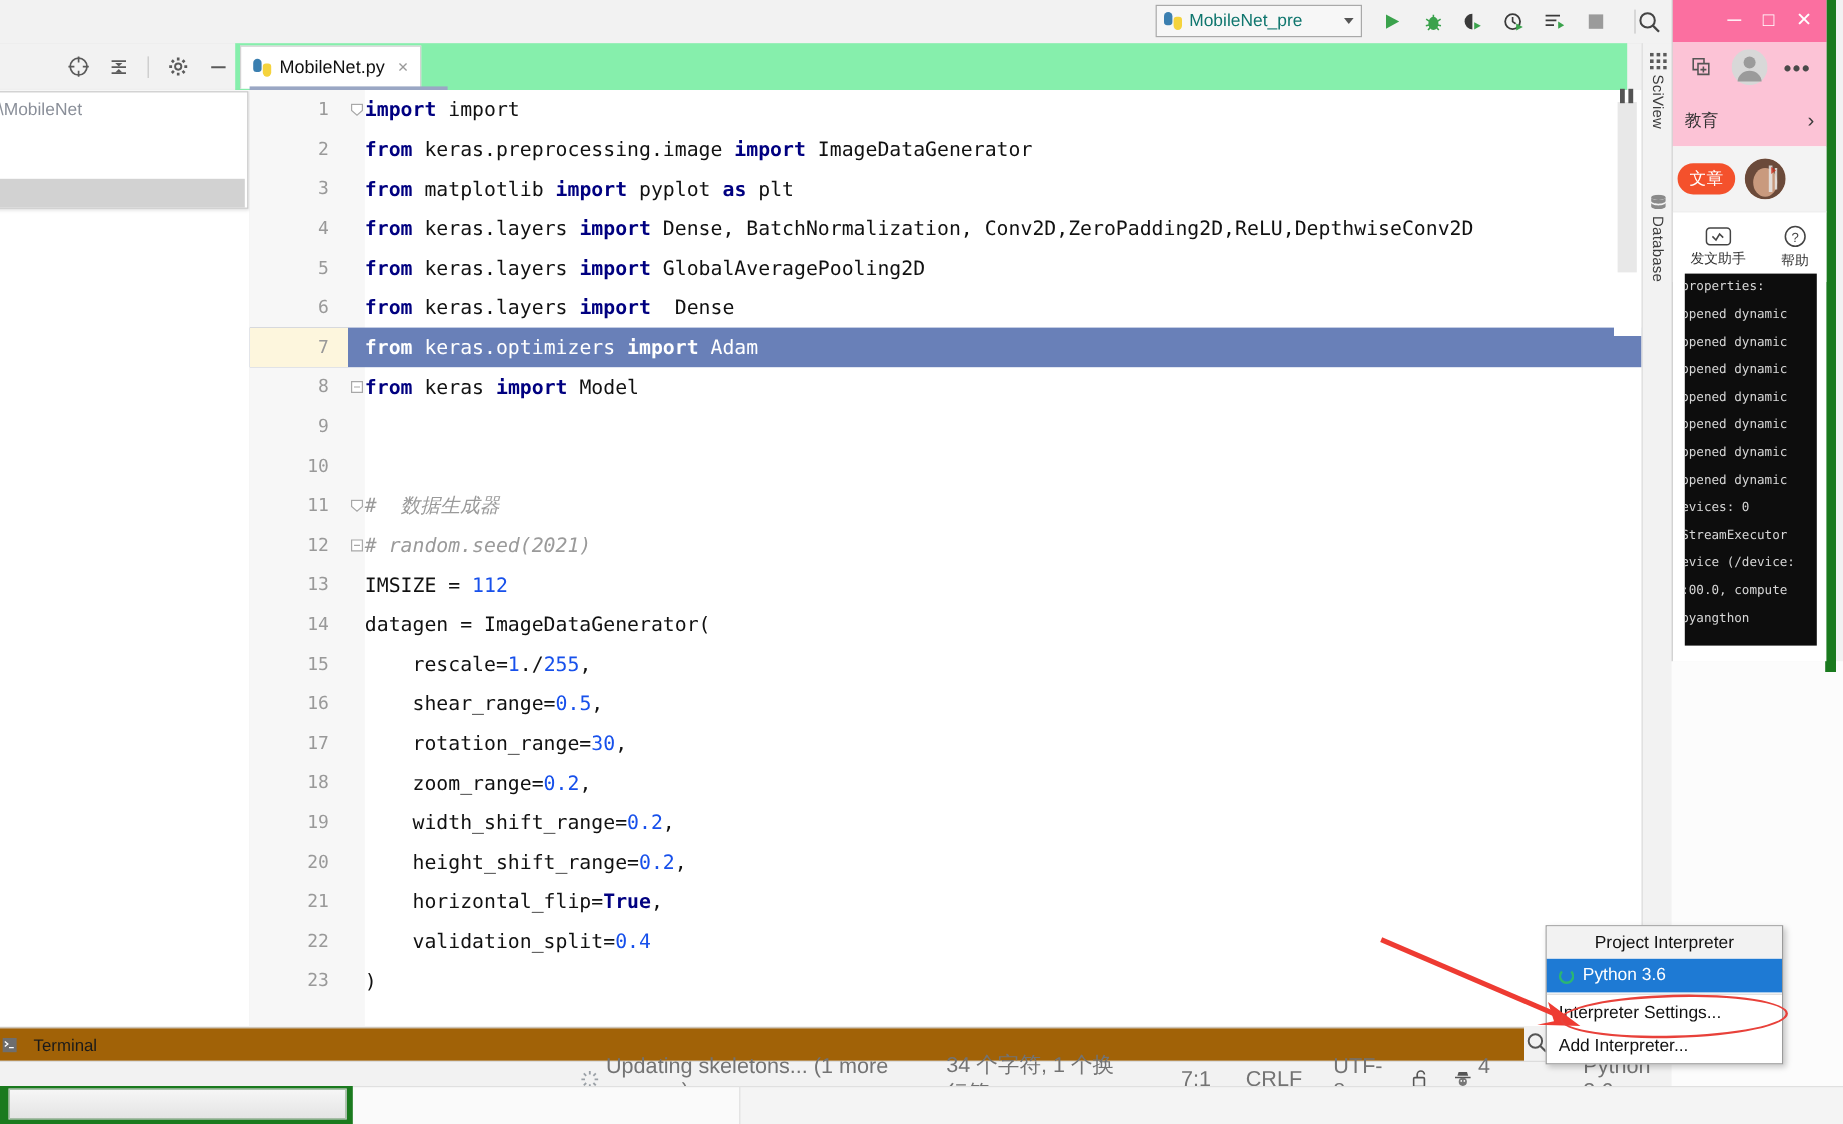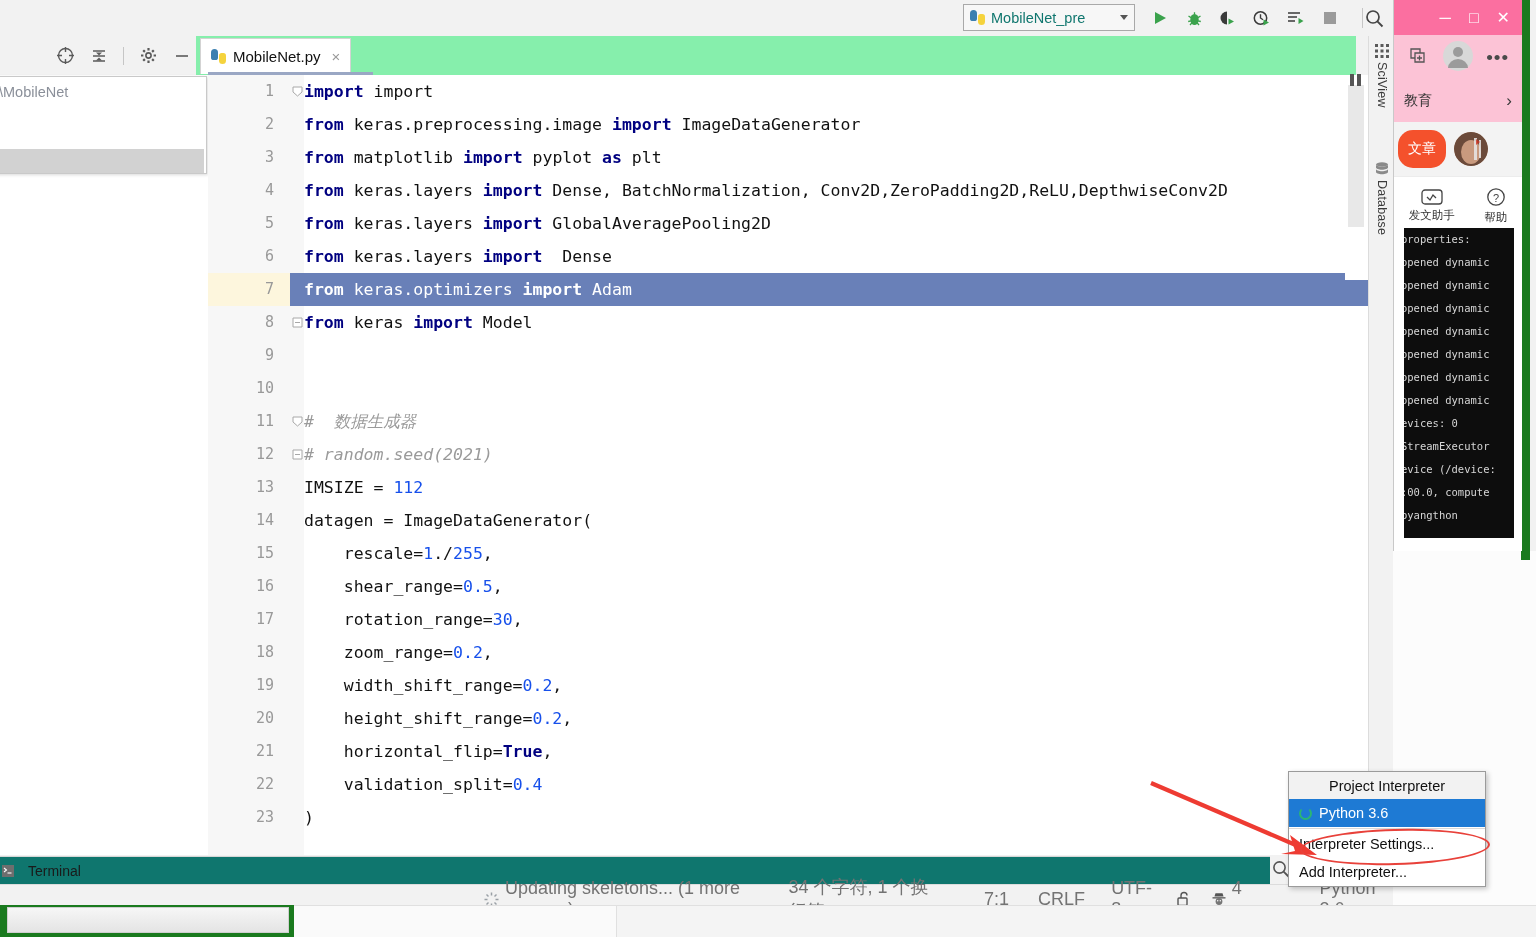--- a/index.html
+++ b/index.html
@@ -71,21 +71,21 @@
   #vmark{position:absolute;left:0px;top:205px;width:23px;height:26px;background:#6980b8;}
   #pausebars{position:absolute;left:1350px;top:74px;width:14px;height:12px;display:flex;gap:3px;}
   #pausebars i{display:block;width:4px;height:12px;background:#555;}
 
   
   #rsidebar{position:absolute;left:1368px;top:36px;width:25px;height:819px;background:#f2f2f2;border-left:1px solid #dcdcdc;}
   .vtool{position:absolute;left:0;width:25px;display:flex;flex-direction:column;align-items:center;}
   .vlabel{writing-mode:vertical-rl;font-size:12.5px;color:#3c3c3c;letter-spacing:.2px;margin-top:4px;}
 
   
-  #termstrip{position:absolute;left:0;top:856px;width:1270px;height:28px;background:#0f766e;border-top:1px solid #d7d7d7;display:flex;align-items:center;}
+  #termstrip{position:absolute;left:0;top:856px;width:1270px;height:28px;background:#a16207;border-top:1px solid #d7d7d7;display:flex;align-items:center;}
   #termstrip .tlabel{font-size:14px;color:#1a1a1a;margin-left:14px;}
   #searcheverywhere{position:absolute;left:1272px;top:860px;width:20px;height:20px;}
 
   
   #statusbar{position:absolute;left:0;top:884px;width:1393px;height:28px;background:#f2f2f2;border-top:1px solid #dcdcdc;display:flex;align-items:center;}
   #statusbar .sitem{font-size:18px;color:#737373;}
   .link{color:#2d6bbd;}
   #spinner{width:14px;height:14px;margin-right:7px;position:relative;}
 
   
@@ -101,21 +101,21 @@
   #redellipse{position:absolute;left:1300px;top:829px;width:186px;height:32px;border:2.2px solid #e8413a;border-radius:50%;z-index:61;transform:rotate(-1.5deg);}
 
   
   
   #pinkwin{position:absolute;left:1393px;top:0;width:128px;height:551px;background:#fff;border-left:1px solid #c9c9c9;z-index:5;}
   #pinkwin .titlebar{height:35px;background:#fb6fa0;display:flex;align-items:center;justify-content:flex-end;gap:18px;padding-right:12px;box-sizing:border-box;color:#fff;}
   #pinkwin .wbtn{font-size:16px;color:#fff;line-height:1;}
   #pinkwin .ptool{height:45px;background:#fcc3d6;display:flex;align-items:center;justify-content:space-around;padding:0 6px;box-sizing:border-box;}
   #pinkwin .prow2{height:42px;background:#fcc3d6;display:flex;align-items:center;justify-content:space-between;padding:0 10px;box-sizing:border-box;font-size:14px;color:#333;}
   #pinkwin .arow{height:54px;background:#f3f3f3;display:flex;align-items:center;gap:8px;padding-left:4px;box-sizing:border-box;}
-  #pinkwin .orangebtn{height:38px;background:#f4512c;border-radius:15px;color:#fff;font-size:14px;display:flex;align-items:center;padding:0 10px;box-sizing:border-box;}
+  #pinkwin .orangebtn{height:26px;background:#f4512c;border-radius:15px;color:#fff;font-size:14px;display:flex;align-items:center;padding:0 10px;box-sizing:border-box;}
   #pinkwin .avatar{width:34px;height:34px;border-radius:50%;background:#b08d7a;overflow:hidden;position:relative;}
   #pinkwin .brow{height:58px;background:#fff;display:flex;align-items:center;justify-content:space-around;border-top:1px solid #ececec;}
   #pinkwin .bitem{display:flex;flex-direction:column;align-items:center;gap:3px;font-size:11.5px;color:#333;}
   #pinkwin .console{position:absolute;left:10px;top:228px;width:110px;height:310px;background:#0d0d0d;overflow:hidden;}
   #pinkwin .console .cl{font-family:"DejaVu Sans Mono","Liberation Mono",monospace;font-size:10.5px;color:#d6d6d6;white-space:nowrap;line-height:23px;margin-left:-22px;}
 
   
   #greenwin{position:absolute;left:0;top:905px;width:294px;height:32px;background:#1a7a1e;z-index:3;}
   #greenwin .inner{position:absolute;left:7px;top:2px;width:280px;height:24px;background:linear-gradient(#f6f6f6,#e4e4e4);border:1px solid #cfcfcf;}
   #greenedge{position:absolute;left:1521px;top:0;width:9px;height:560px;background:#1a7a1e;z-index:4;}

